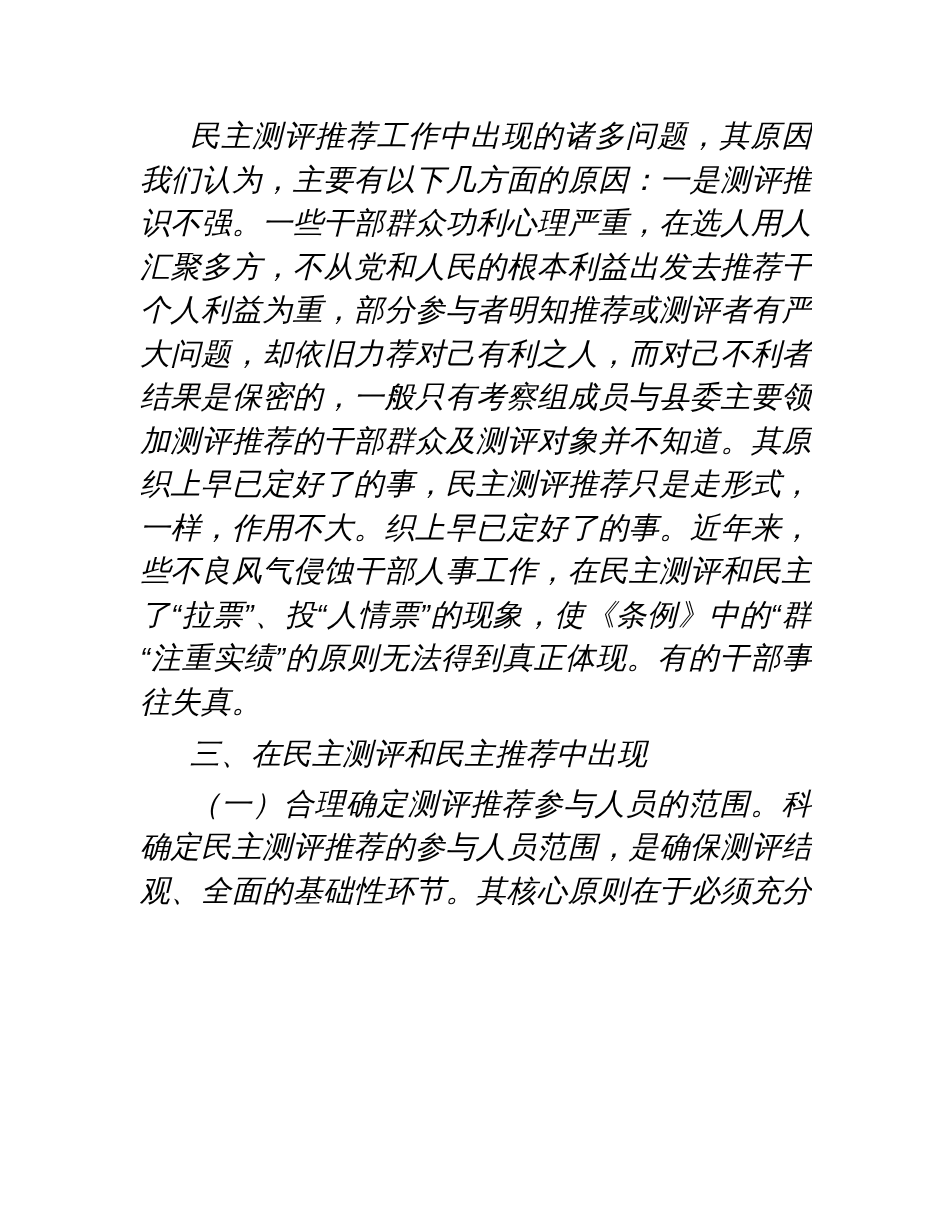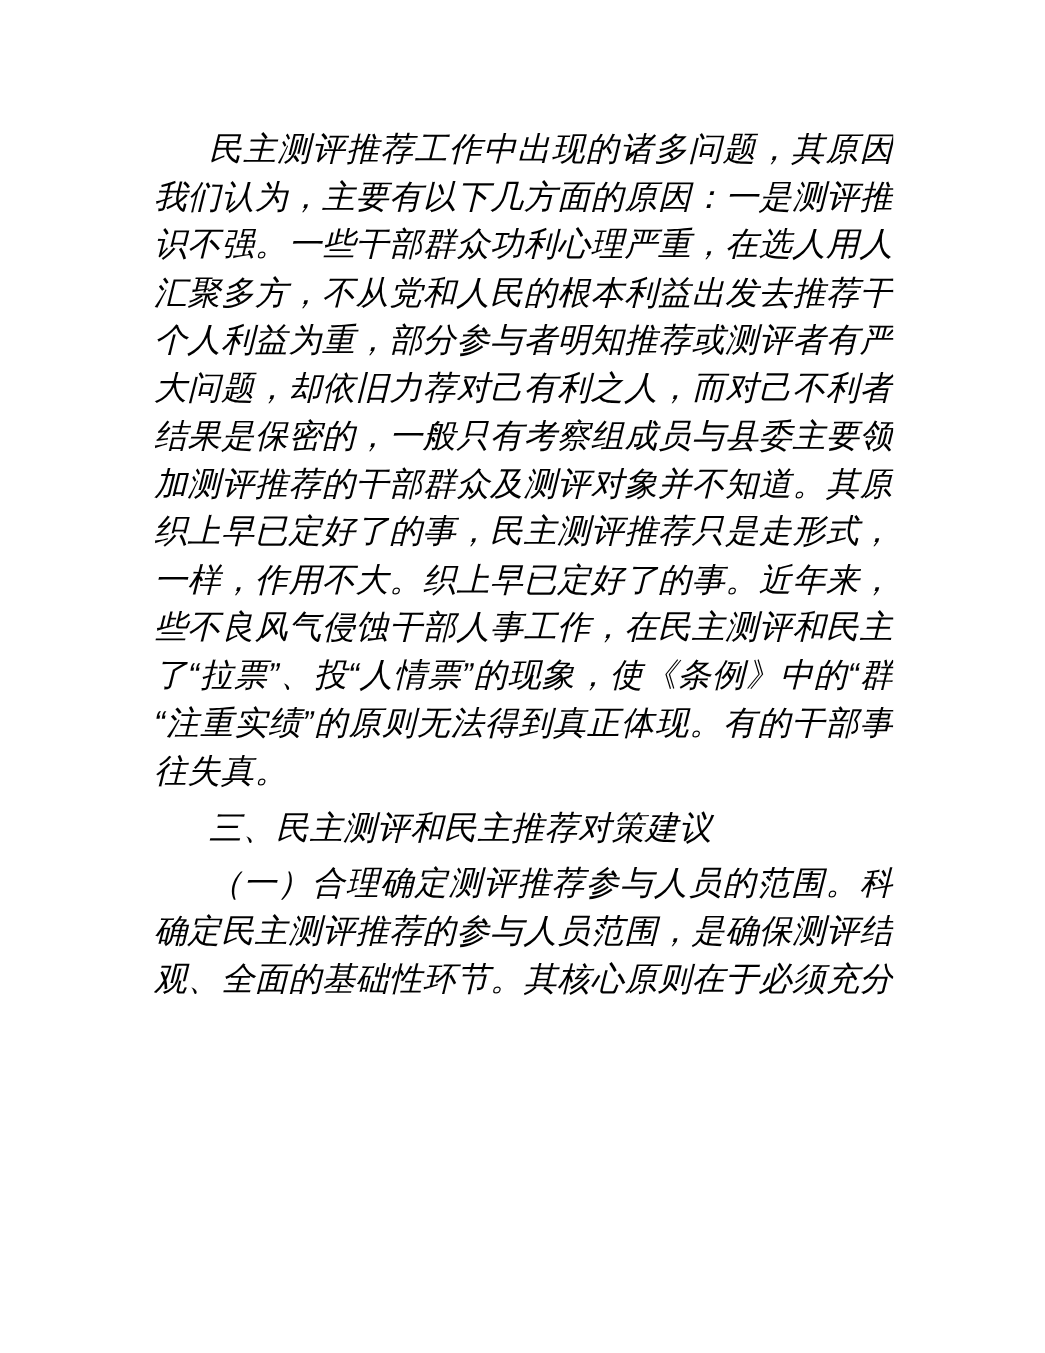--- a/index.html
+++ b/index.html
@@ -55,17 +55,17 @@
   <div class="line">个人利益为重，部分参与者明知推荐或测评者有严重缺陷与重</div>
   <div class="line">大问题，却依旧力荐对己有利之人，而对己不利者则不予推荐。</div>
   <div class="line">结果是保密的，一般只有考察组成员与县委主要领导知道，参</div>
   <div class="line">加测评推荐的干部群众及测评对象并不知道。其原因比较复杂</div>
   <div class="line">织上早已定好了的事，民主测评推荐只是走形式，参不参加都</div>
   <div class="line">一样，作用不大。织上早已定好了的事。近年来，社会上一</div>
   <div class="line">些不良风气侵蚀干部人事工作，在民主测评和民主推荐中出现</div>
   <div class="line">了“拉票”、投“人情票”的现象，使《条例》中的“群众公认”</div>
   <div class="line">“注重实绩”的原则无法得到真正体现。有的干部事先便找路</div>
   <div class="line para-end">往失真。</div>
-  <div class="line indent para-end heading">三、民主测评和民主推荐对策建议</div>
+  <div class="line indent para-end heading">三、在民主测评和民主推荐中出现</div>
   <div class="line indent">（一）合理确定测评推荐参与人员的范围。科学、严谨地</div>
   <div class="line">确定民主测评推荐的参与人员范围，是确保测评结果真实、客</div>
   <div class="line">观、全面的基础性环节。其核心原则在于必须充分体现广泛性、</div>
 </main>
 
 </body></html>

